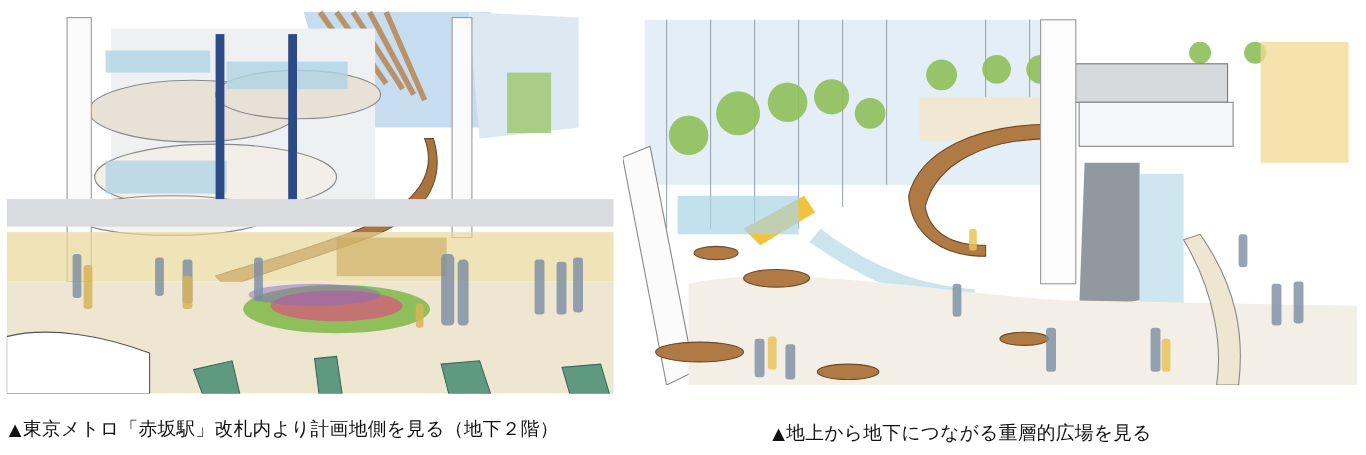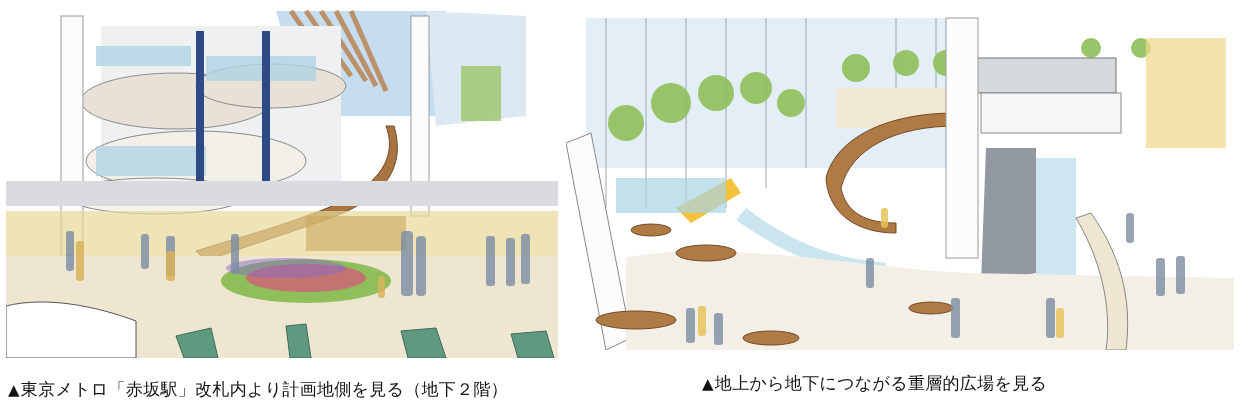--- a/index.html
+++ b/index.html
@@ -3,21 +3,21 @@
 <meta charset="utf-8">
 <style>
   html, body { margin:0; padding:0; background:#ffffff; }
   body { width:1242px; height:414px; position:relative; overflow:hidden; font-family:"DejaVu Serif", "Liberation Serif", serif; }
   .panel { position:absolute; overflow:hidden; }
   #left-img { left:6px; top:6px; width:552px; height:352px; }
   #right-img { left:566px; top:8px; width:668px; height:342px; }
   svg { display:block; width:100%; height:100%; }
   .caption { position:absolute; font-size:17px; color:#111; white-space:nowrap; letter-spacing:0.3px; }
   #cap-left { left:8px; top:378px;text-align:right; }
-  #cap-right { left:702px; top:372px; }
+  #cap-right { left:702px; top:382px; }
   .tri { font-size:15px; margin-right:1px; }
 </style>
 </head>
 <body>
 
 <div class="panel" id="left-img">
   <svg viewBox="0 0 552 352" preserveAspectRatio="none">
     <rect x="0" y="0" width="552" height="352" fill="#ffffff"></rect>
 
     <polygon points="270,5 440,5 440,110 300,110" fill="#c6dcef"></polygon>

